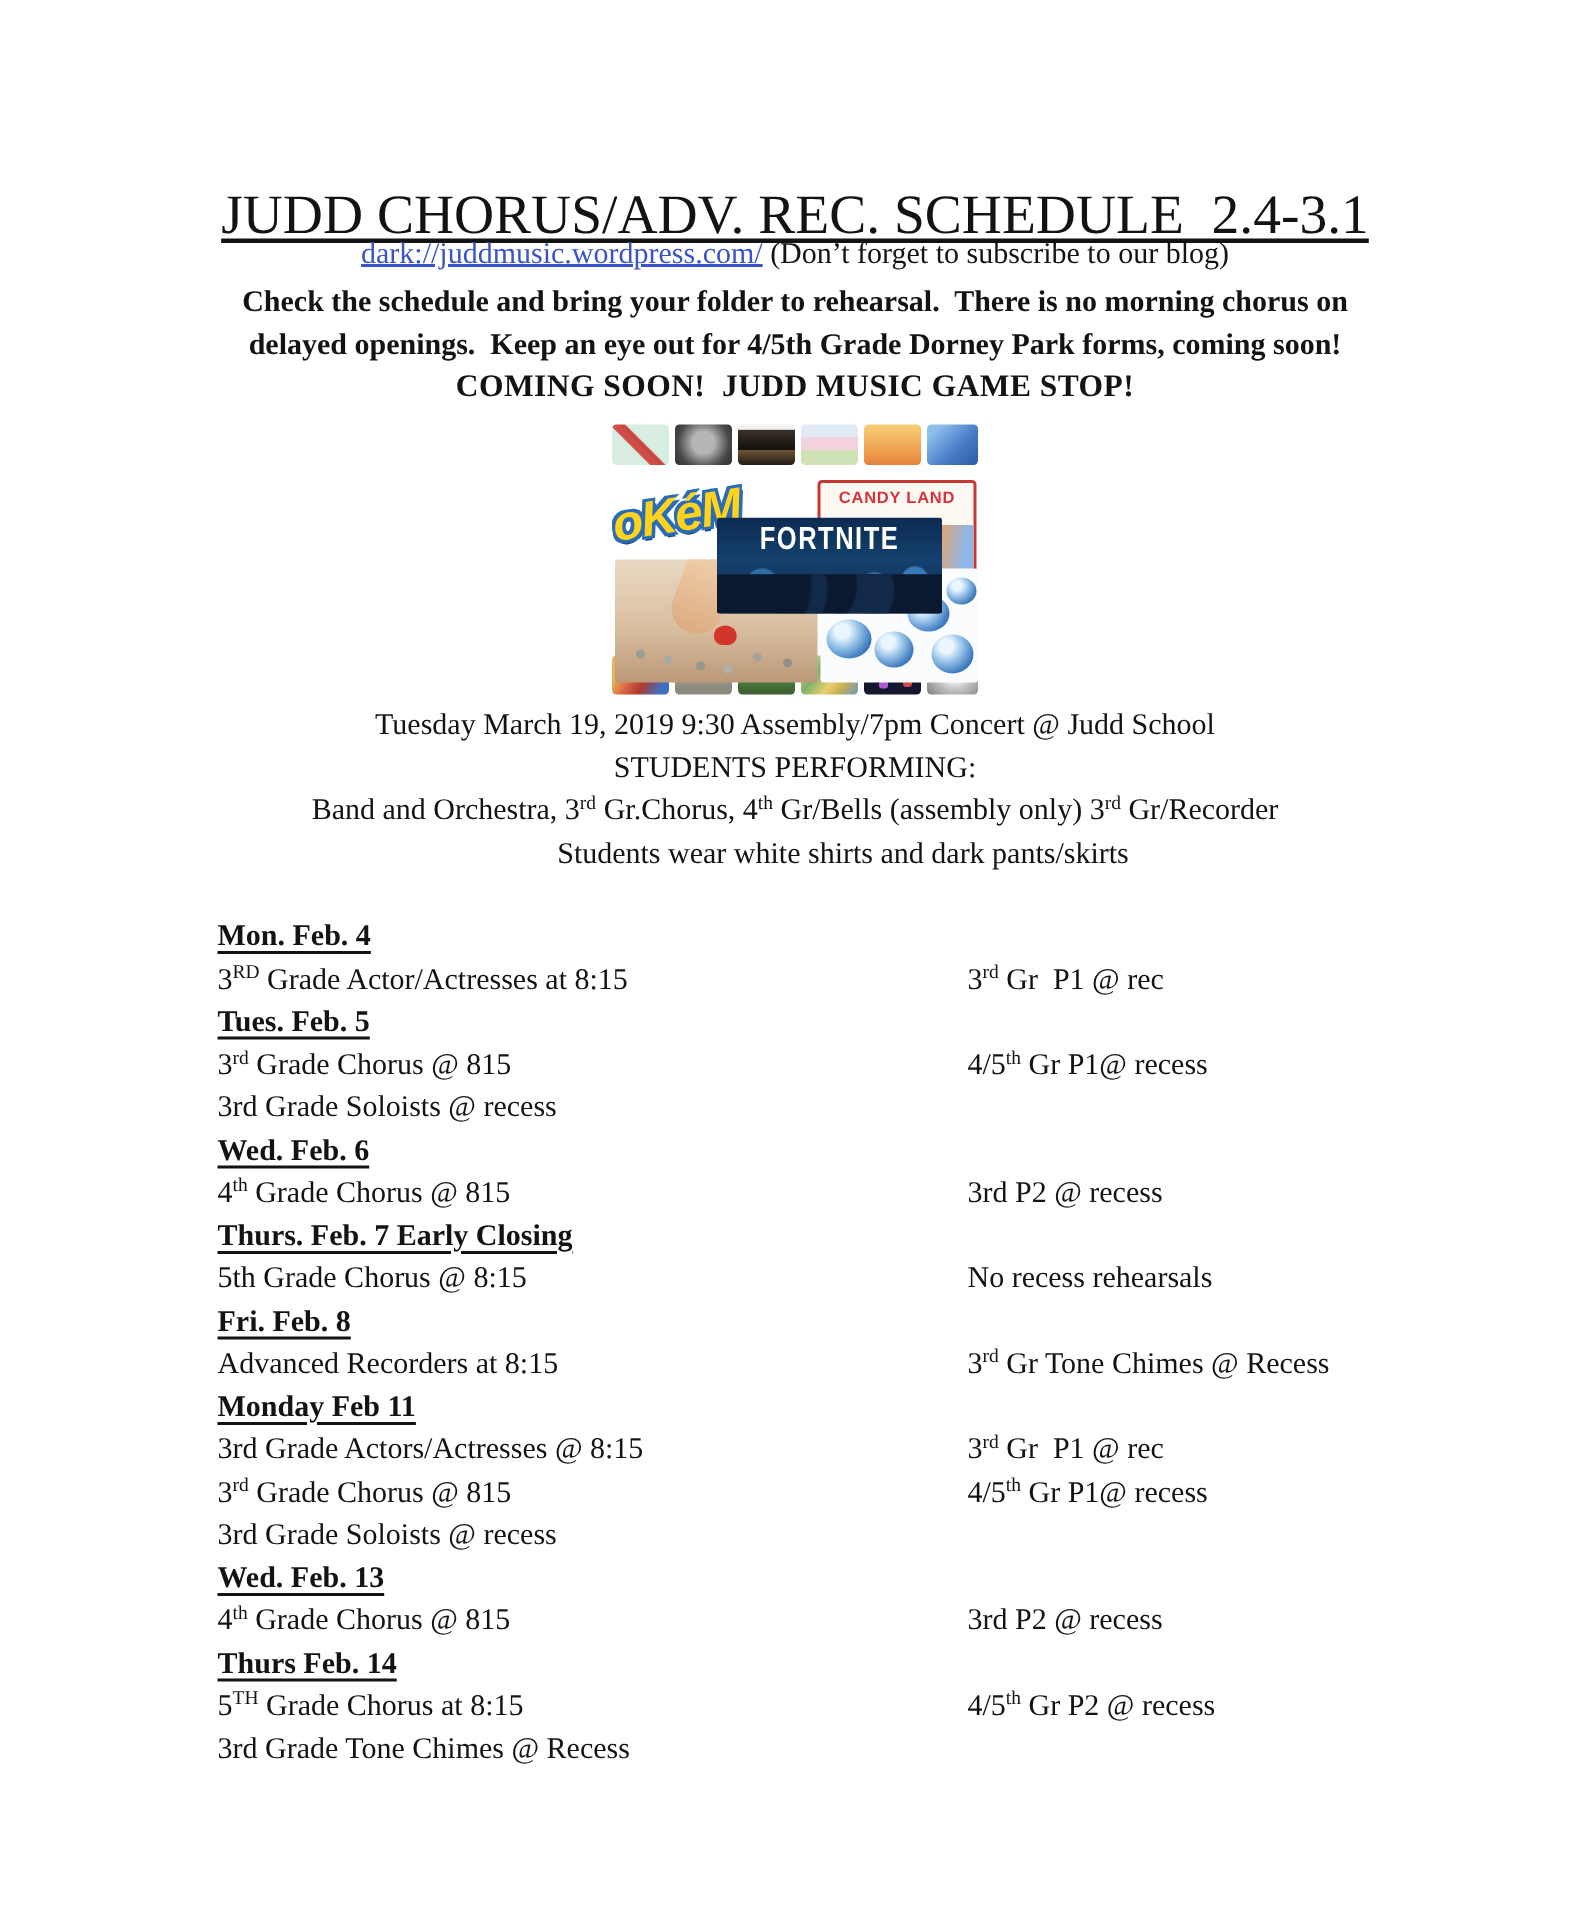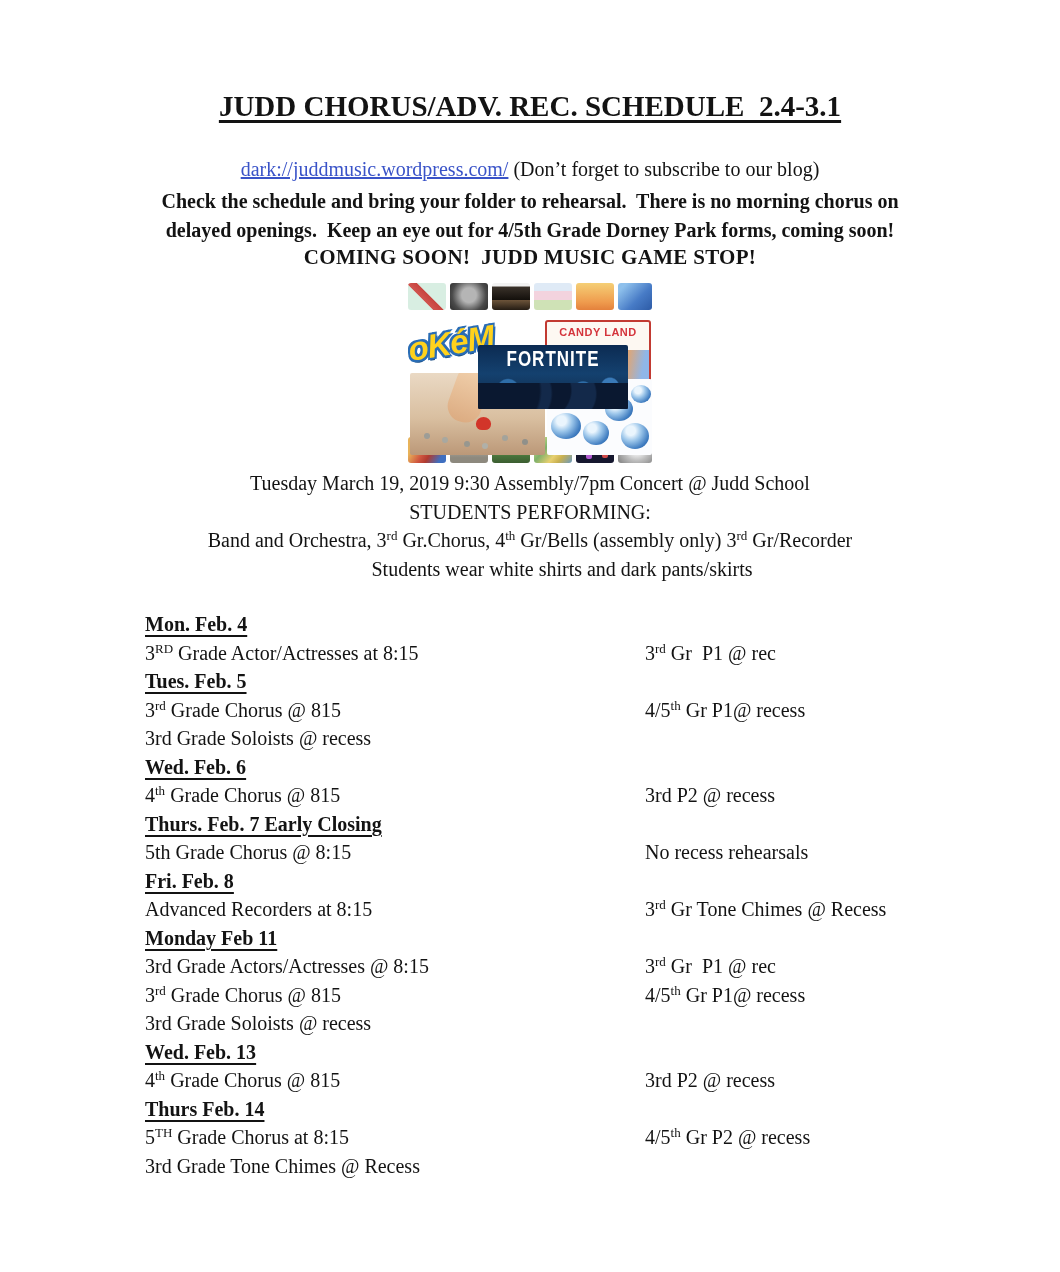--- a/index.html
+++ b/index.html
@@ -1,21 +1,21 @@
 <!DOCTYPE html>
 <html><head>
 <meta charset="utf-8">
 <style>
   html,body{margin:0;padding:0;background:#ffffff;}
   body{width:1060px;height:1272px;position:relative;font-family:"Liberation Serif","DejaVu Serif",serif;color:#131313;overflow:hidden;}
   [data-bind]{white-space:pre-wrap;}
   .abs{position:absolute;}
   .ctr{left:0;width:1060px;text-align:center;}
 
-  .title{top:90px;font-size:29px;font-weight:bold;}
+  .title{top:122px;font-size:37px;font-weight:normal;}
   .title span{text-decoration:underline;text-decoration-thickness:2.5px;text-underline-offset:4px;}
   .linkline{top:158px;font-size:20px;}
   .linkline a{color:#3a53c8;text-decoration:underline;}
   .notice{top:187px;font-size:20px;font-weight:bold;line-height:29px;}
   .coming{top:245px;font-size:21px;font-weight:bold;letter-spacing:0.3px;text-align:center;}
 
   
   .collage{position:absolute;left:408px;top:283px;width:244px;height:180px;}
   .tile{position:absolute;border-radius:3px;}
   .trow{top:0;height:27px;width:38px;}

